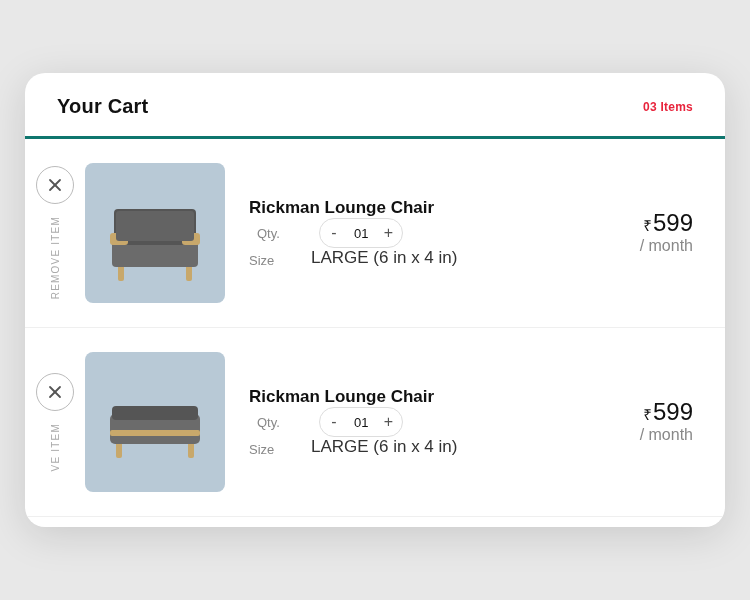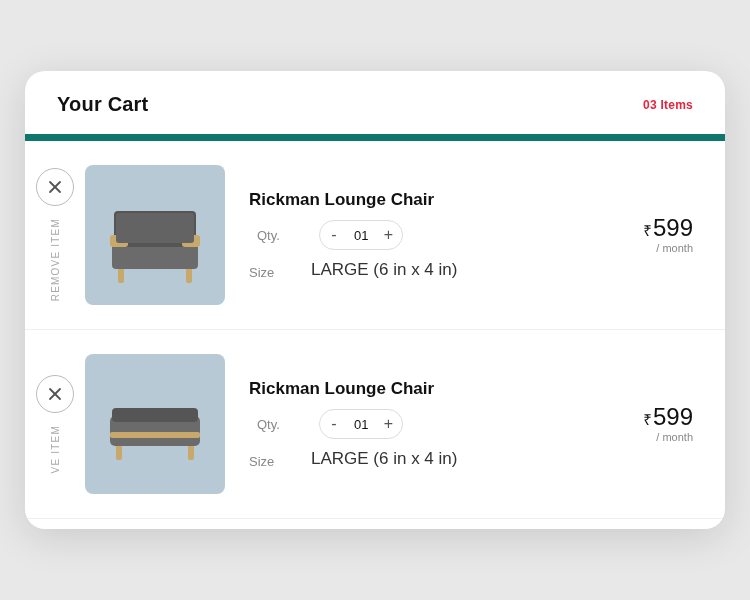--- a/index.html
+++ b/index.html
@@ -20,21 +20,21 @@
       border-radius: 20px;
       box-shadow: 0 8px 40px rgba(0,0,0,0.13);
       overflow: hidden;
     }
 
     .cart-header {
       display: flex;
       justify-content: space-between;
       align-items: center;
       padding: 22px 32px 18px 32px;
-      border-bottom: 7px solid #0f766e;
+      border-bottom: 3px solid #0f766e;
     }
 
     .cart-title {
       font-size: 20px;
       font-weight: 700;
       color: #111;
       letter-spacing: 0.01em;
     }
 
     .cart-count {
@@ -112,21 +112,20 @@
 
     .item-image svg {
       width: 110px;
       height: 100px;
     }
 
     .item-details {
       flex: 1;
       display: flex;
       flex-direction: column;
-      gap: 10px;
     }
 
     .item-name {
       font-size: 17px;
       font-weight: 700;
       color: #111;
     }
 
     .qty-row {
       display: flex;
@@ -208,21 +207,21 @@
     }
 
     .price-value {
       font-size: 24px;
       font-weight: 400;
       color: #111;
       line-height: 1;
     }
 
     .price-period {
-      font-size: 11px;
+      font-size: 16px;
       color: #888;
       margin-top: 2px;
       text-align: center;
     }
   </style>
 </head>
 <body>
 
 <div class="page-wrapper">
   <div class="cart-header">

